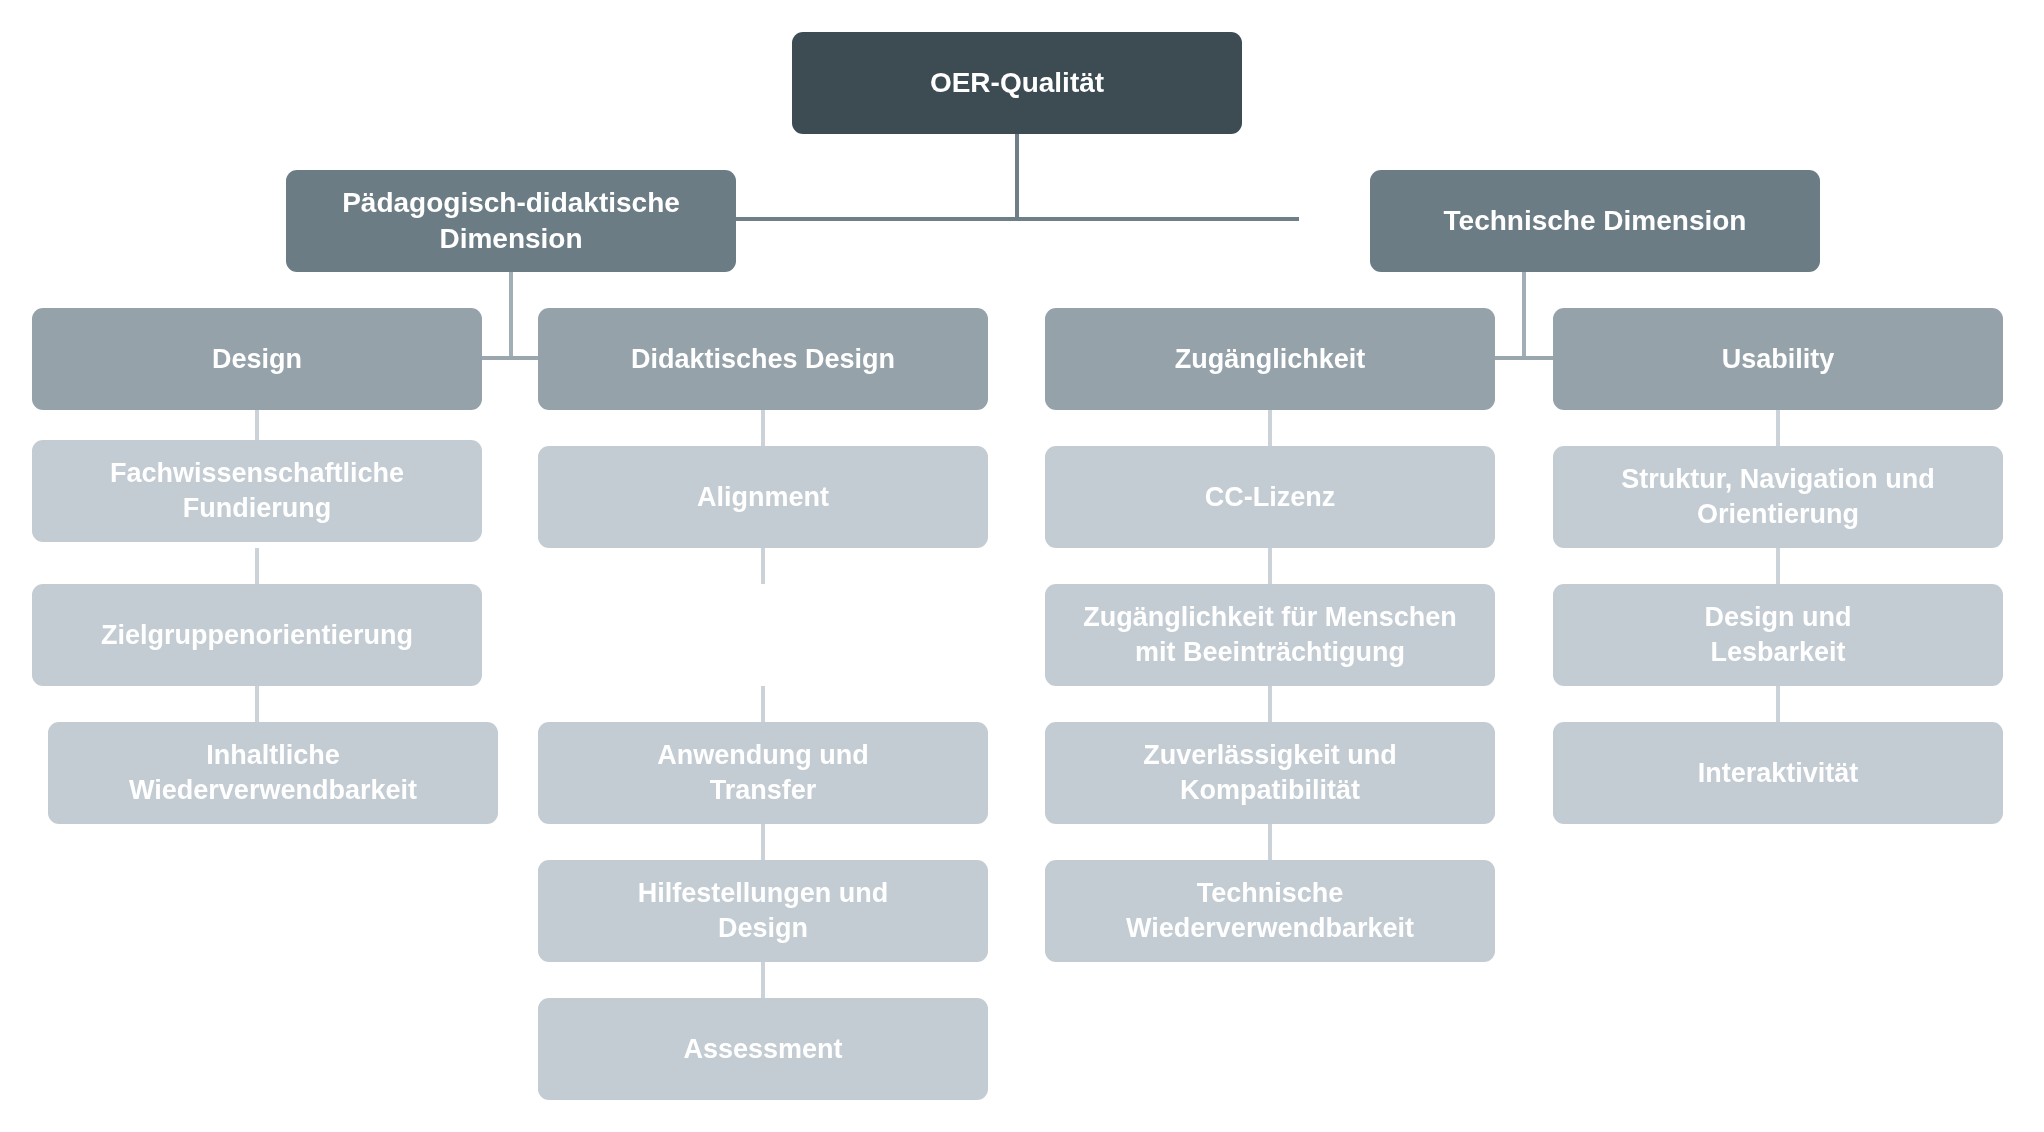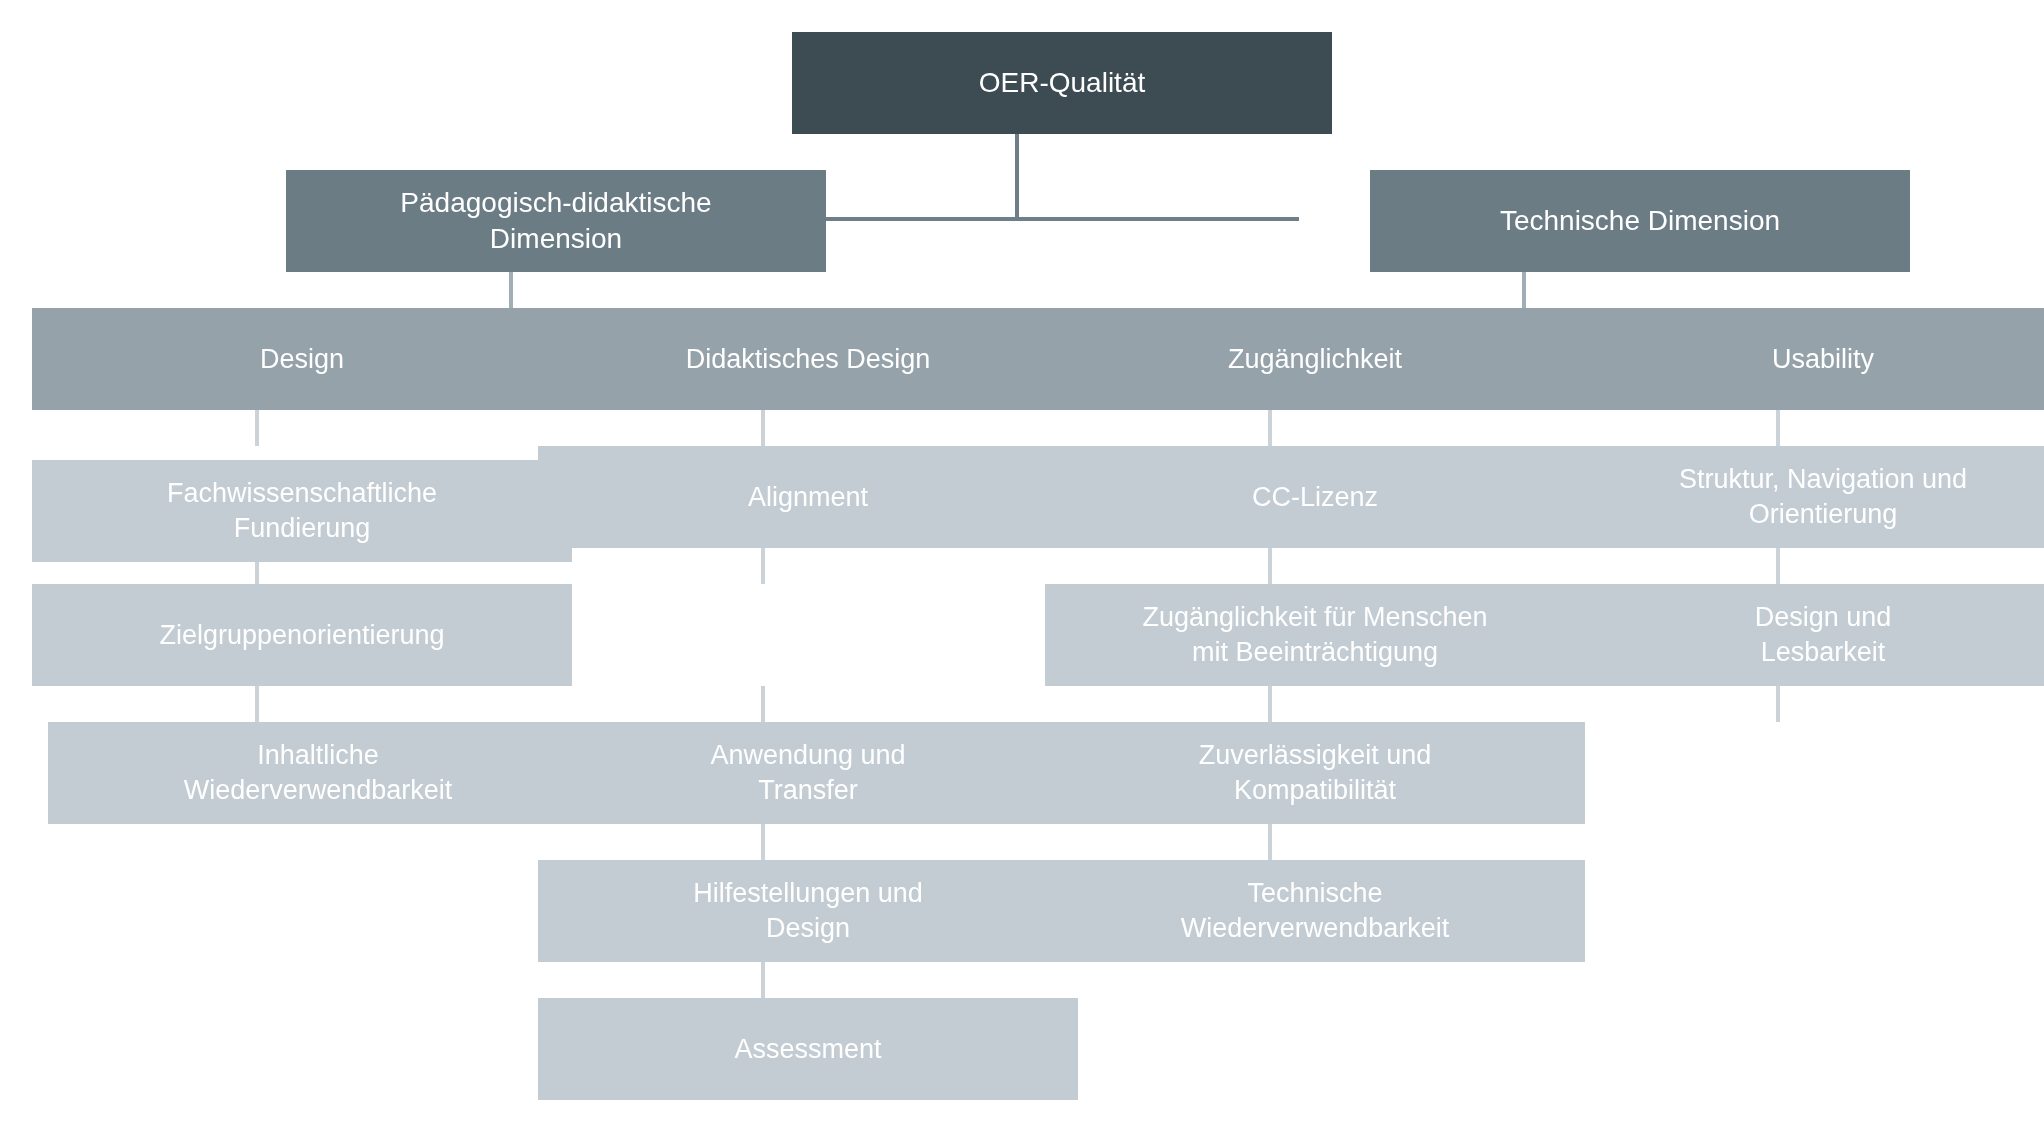--- a/index.html
+++ b/index.html
@@ -5,27 +5,28 @@
   html,body{margin:0;padding:0;background:#ffffff;}
   .canvas{
     position:relative;
     width:2044px;height:1132px;
     background:#ffffff;
     font-family:"Liberation Sans",sans-serif;
     overflow:hidden;
   }
   .node{
     position:absolute;
-    width:540px;height:102px;
+    width:450px;height:102px;
     display:flex;align-items:center;justify-content:center;
     text-align:center;
     color:#ffffff;
-    font-weight:400;
+    font-weight:700;
     white-space:pre-line;
     line-height:1.28;
+    border-radius:11px;
   }
   .root{background:#3d4b53;font-size:28px;}
   .dim{background:#6b7c85;font-size:28px;}
   .cat{background:#95a2aa;font-size:27px;}
   .item{background:#c3ccd3;font-size:27px;}
   .conn{position:absolute;}
   .conn.v{width:4px;}
   .conn.h{height:4px;}
   .dark{background:#6e7f88;}
   .mid{background:#a2aeb6;}
@@ -69,21 +70,21 @@
 
   <div class="node dim" style="left:286px;top:170px">Pädagogisch-didaktische
 Dimension</div>
   <div class="node dim" style="left:1370px;top:170px">Technische Dimension</div>
 
   <div class="node cat" style="left:32px;top:308px">Design</div>
   <div class="node cat" style="left:538px;top:308px">Didaktisches Design</div>
   <div class="node cat" style="left:1045px;top:308px">Zugänglichkeit</div>
   <div class="node cat" style="left:1553px;top:308px">Usability</div>
 
-  <div class="node item" style="left:32px;top:460px">Fachwissenschaftliche
+  <div class="node item" style="left:32px;top:440px">Fachwissenschaftliche
 Fundierung</div>
   <div class="node item" style="left:32px;top:584px">Zielgruppenorientierung</div>
   <div class="node item" style="left:48px;top:722px">Inhaltliche
 Wiederverwendbarkeit</div>
 
   <div class="node item" style="left:538px;top:446px">Alignment</div>
   <div class="node item" style="left:538px;top:722px">Anwendung und
 Transfer</div>
   <div class="node item" style="left:538px;top:860px">Hilfestellungen und
 Design</div>
@@ -94,14 +95,15 @@
   <div class="node item" style="left:1045px;top:446px">CC-Lizenz</div>
   <div class="node item" style="left:1045px;top:722px">Zuverlässigkeit und
 Kompatibilität</div>
   <div class="node item" style="left:1045px;top:860px">Technische
 Wiederverwendbarkeit</div>
 
   <div class="node item" style="left:1553px;top:446px">Struktur, Navigation und
 Orientierung</div>
   <div class="node item" style="left:1553px;top:584px">Design und
 Lesbarkeit</div>
+  <div class="node item" style="left:1553px;top:722px">Interaktivität</div>
 
 </div>
 
 </body></html>

